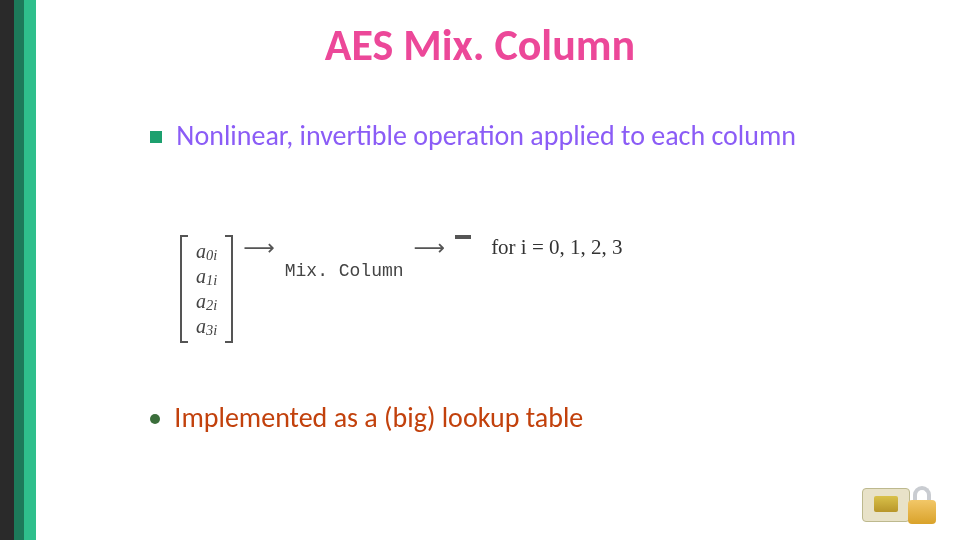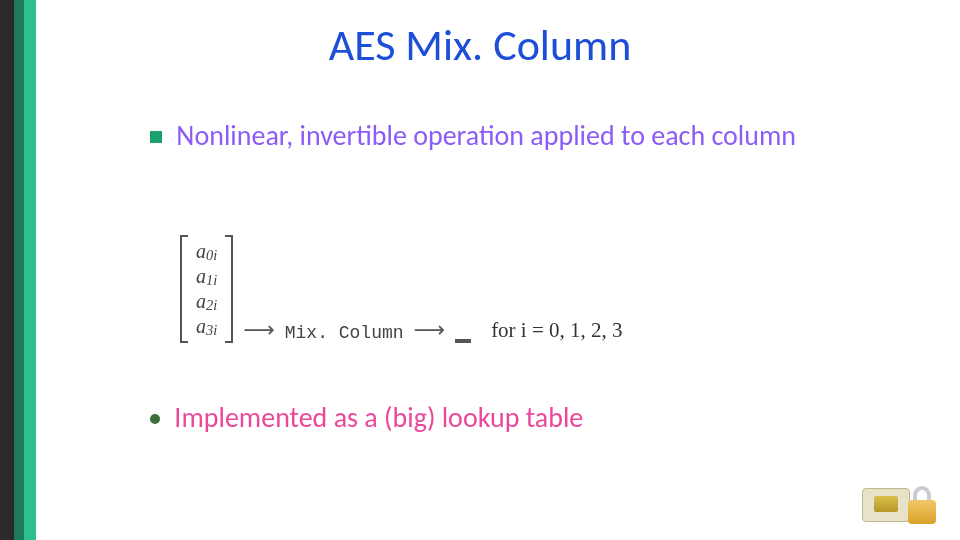--- a/index.html
+++ b/index.html
@@ -36,23 +36,23 @@
     left: 24px; top: 0;
     width: 12px; height: 540px;
     background: #2fbf8c;
   }
   .title {
     position: absolute;
     top: 18px;
     left: 0;
     width: 960px;
     text-align: center;
-    font-weight: 400;
+    font-weight: 700;
     font-size: 44px;
-    color: #1d4ed8;
+    color: #ec4899;
   }
   .body {
     position: absolute;
     left: 150px;
     top: 120px;
     width: 720px;
   }
   .line1 {
     font-size: 28px;
     font-weight: 400;
@@ -68,21 +68,21 @@
   }
   .equation {
     position: absolute;
     left: 180px;
     top: 235px;
     width: 640px;
     font-family: "Times New Roman", serif;
     font-size: 20px;
     color: #444;
     display: flex;
-    align-items: flex-end;
+    align-items: flex-start;
     gap: 10px;
   }
   .matrix {
     display: inline-flex;
     align-items: stretch;
   }
   .bracket {
     width: 8px;
     border: 2px solid #555;
     border-right: none;
@@ -102,34 +102,35 @@
   .sub { font-size: 0.72em; font-style: italic; vertical-align: -2px; }
   .arrow {
     font-family: serif;
     font-size: 22px;
     color: #555;
   }
   .mixlabel {
     font-family: "Courier New", monospace;
     font-size: 18px;
     color: #444;
+    margin-top: 26px;
   }
   .forlabel {
     font-family: "Times New Roman", serif;
     font-size: 21px;
     color: #333;
     margin-left: 10px;
   }
   .line2-wrap {
     position: absolute;
     left: 150px;
     top: 400px;
     width: 720px;
     font-size: 28px;
-    color: #ec4899;
+    color: #c2410c;
   }
   .bullet-disc {
     display: inline-block;
     width: 10px; height: 10px;
     border-radius: 50%;
     background: #3b6e3b;
     margin-right: 8px;
     vertical-align: 3px;
   }
   .chiplock {

